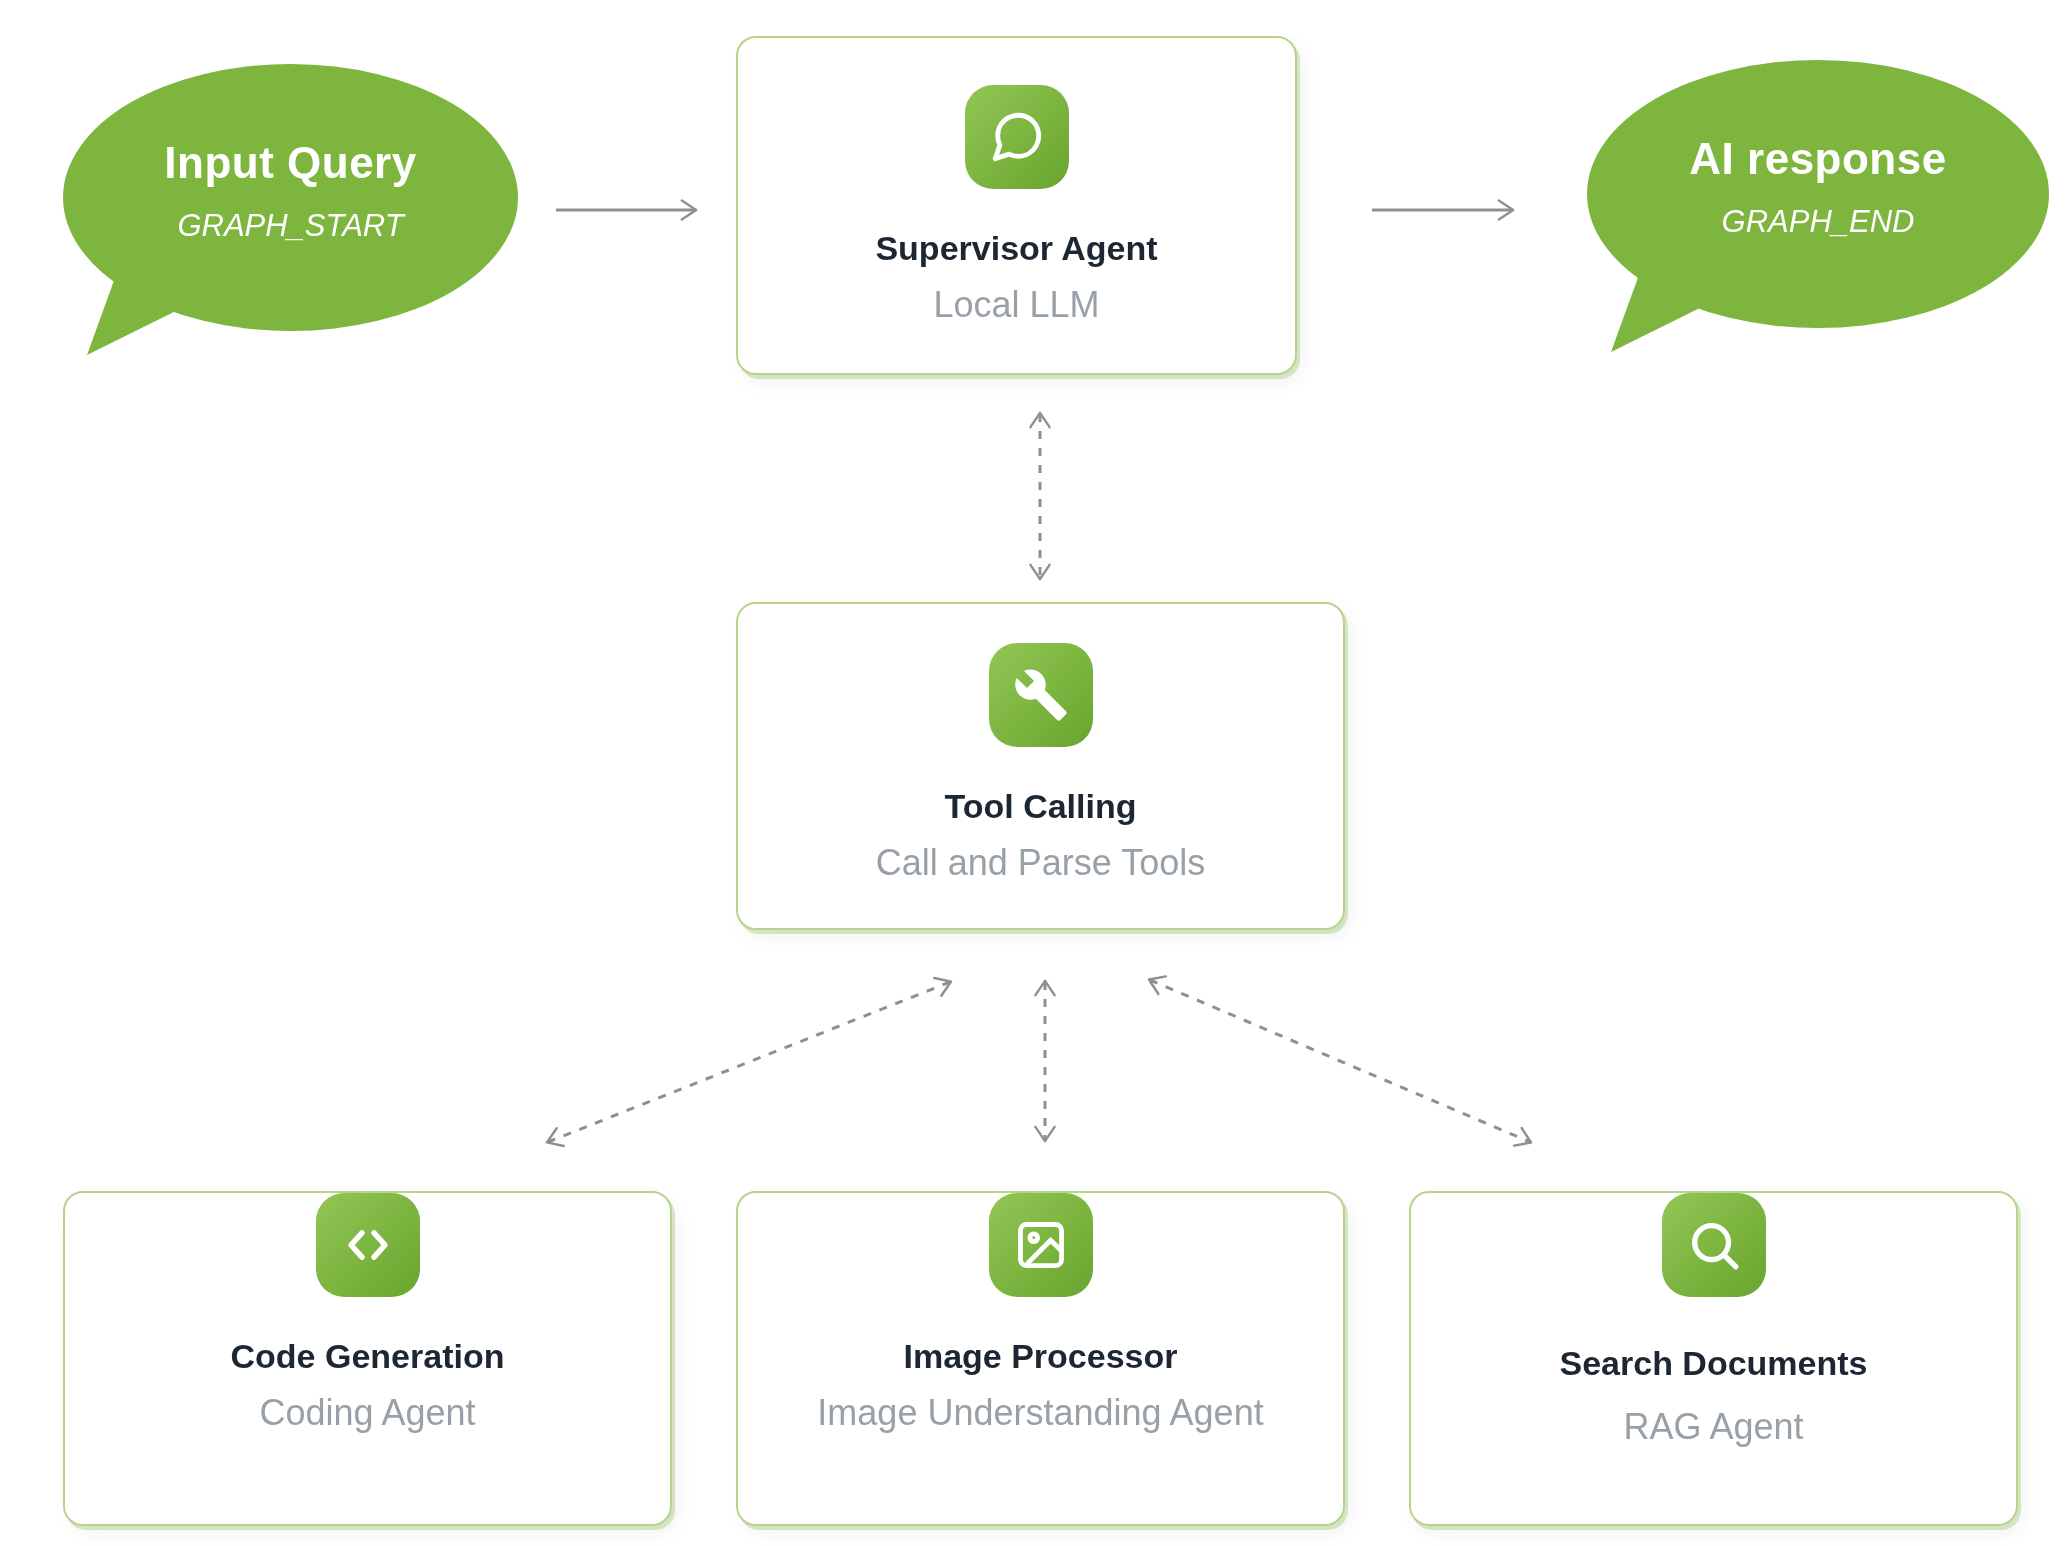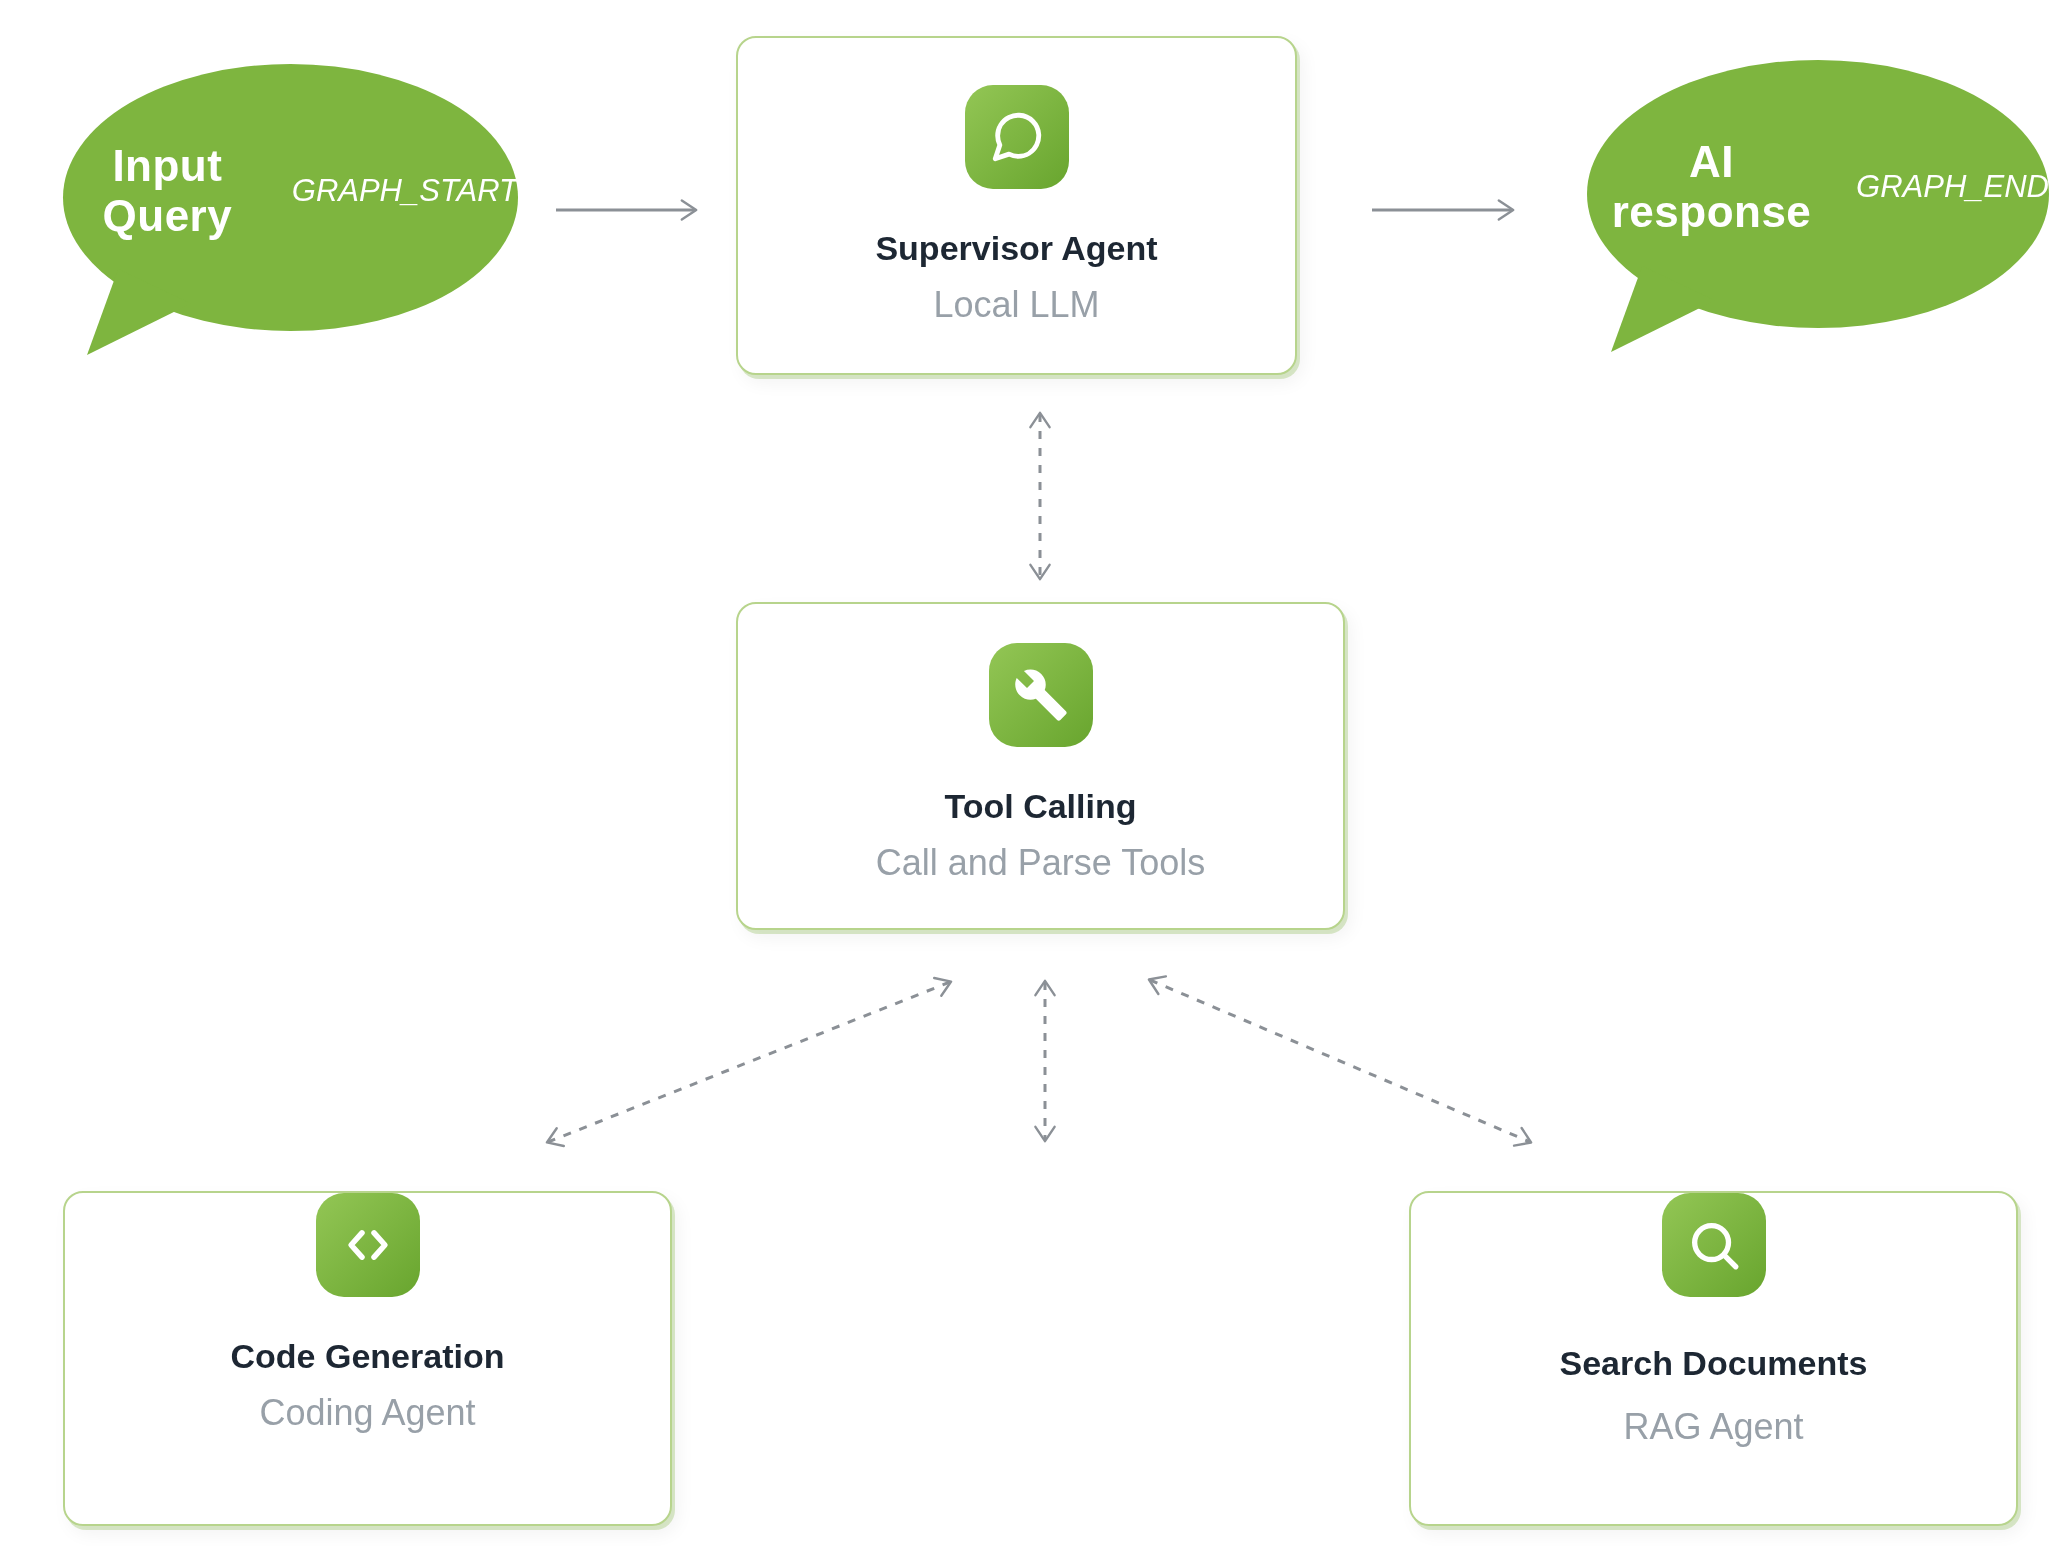--- a/index.html
+++ b/index.html
@@ -31,21 +31,21 @@
   .solid-line{stroke:var(--arrow,#8b9096);stroke-width:3;fill:none;}
   .dashed-line{stroke:var(--arrow,#8b9096);stroke-width:3;fill:none;stroke-dasharray:8 9;}
   .arrow-head{stroke:var(--arrow,#8b9096);fill:none;stroke-width:1;stroke-linecap:round;stroke-linejoin:round;}
 
   
   .bubble{
     position:absolute;
     background:var(--green);
     border-radius:50%;
     display:flex;
-    flex-direction:row;
+    flex-direction:column;
     align-items:center;
     justify-content:center;
     gap:20px;
     padding-bottom:14px;
     color:#ffffff;
     text-align:center;
   }
   .bubble-tail{
     position:absolute;
     width:104px;height:86px;
@@ -168,20 +168,31 @@
     <div class="icon-tile">
       <svg width="58" height="58" viewBox="0 0 24 24" fill="none" stroke="#ffffff" stroke-width="2.3" stroke-linecap="round" stroke-linejoin="round">
         <polyline points="9.5 7 5 12 9.5 17"></polyline>
         <polyline points="14.5 7 19 12 14.5 17"></polyline>
       </svg>
     </div>
     <div class="card-title">Code Generation</div>
     <div class="card-sub">Coding Agent</div>
   </div>
 
+  <div class="card card-agent card-image">
+    <div class="icon-tile">
+      <svg width="58" height="58" viewBox="0 0 24 24" fill="none" stroke="#ffffff" stroke-width="2" stroke-linecap="round" stroke-linejoin="round">
+        <rect x="3.5" y="3.5" width="17" height="17" rx="2.5"></rect>
+        <circle cx="9" cy="9" r="1.6"></circle>
+        <path d="M20.5 14.5l-4.5-4.5-9.5 9.5"></path>
+      </svg>
+    </div>
+    <div class="card-title">Image Processor</div>
+    <div class="card-sub">Image Understanding Agent</div>
+  </div>
 
   <div class="card card-agent card-search">
     <div class="icon-tile">
       <svg width="58" height="58" viewBox="0 0 24 24" fill="none" stroke="#ffffff" stroke-width="2.2" stroke-linecap="round" stroke-linejoin="round">
         <circle cx="11" cy="11" r="7"></circle>
         <line x1="16.3" y1="16.3" x2="21" y2="21"></line>
       </svg>
     </div>
     <div class="card-title">Search Documents</div>
     <div class="card-sub">RAG Agent</div>

